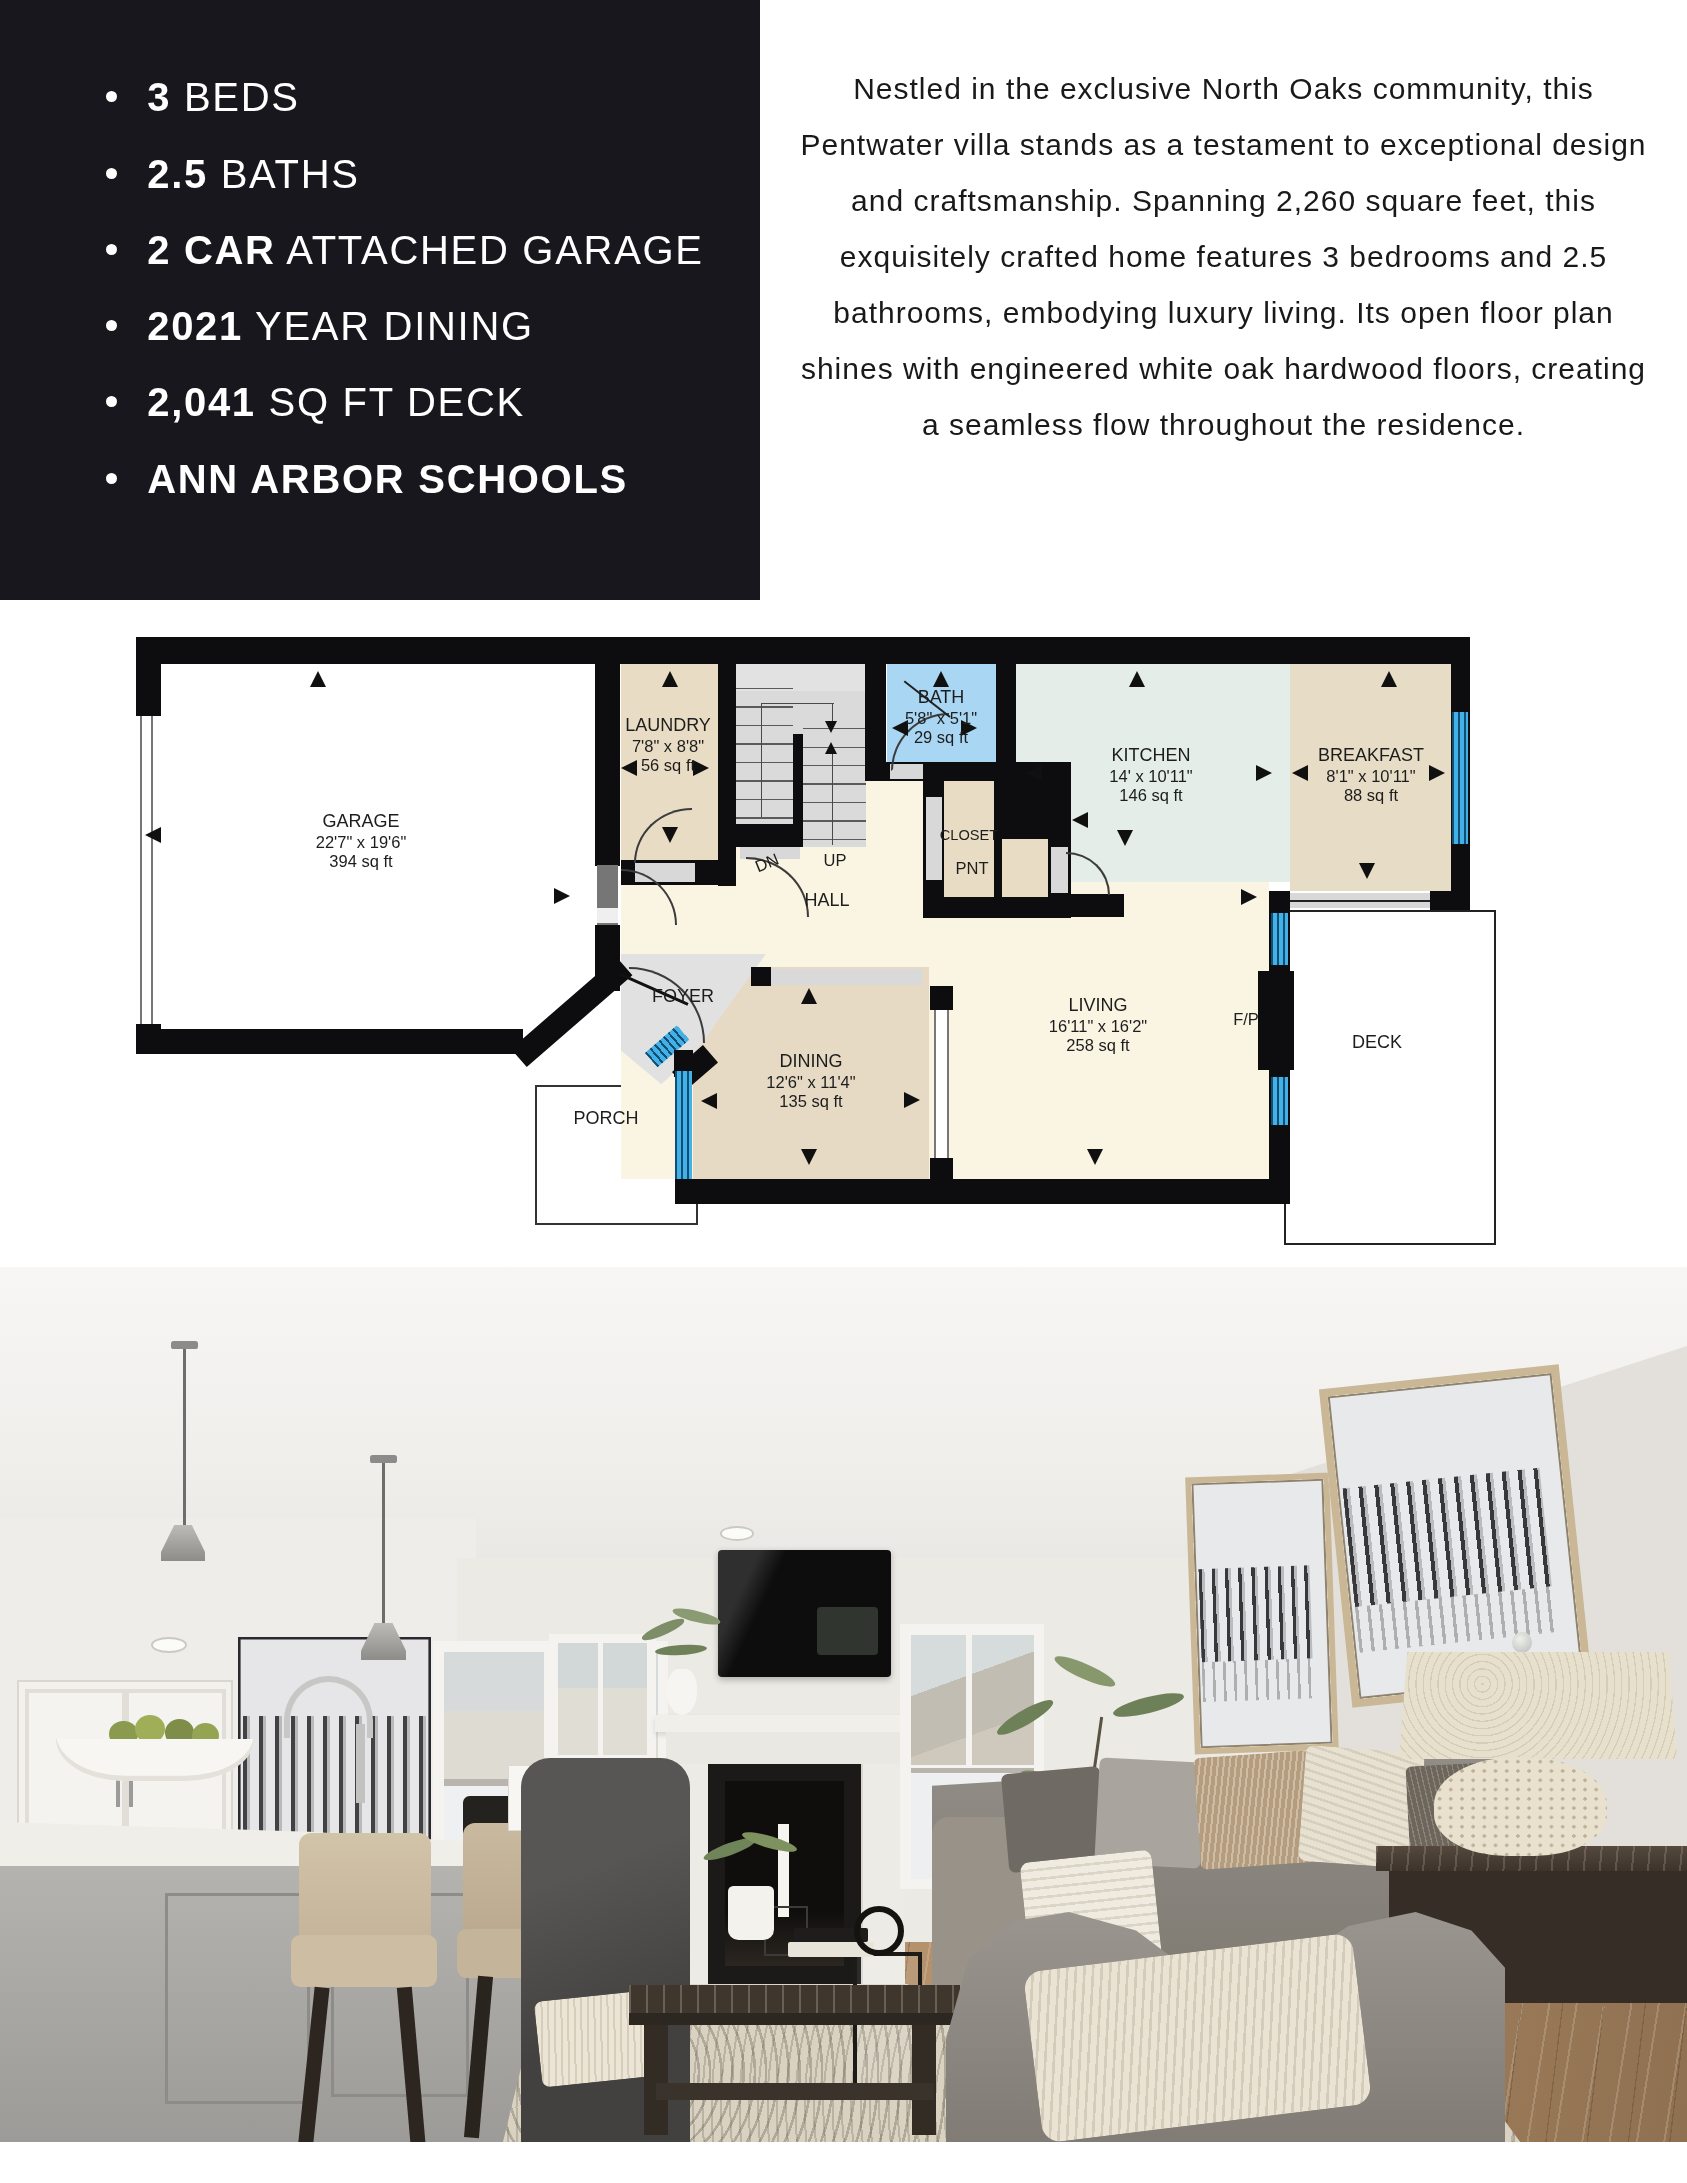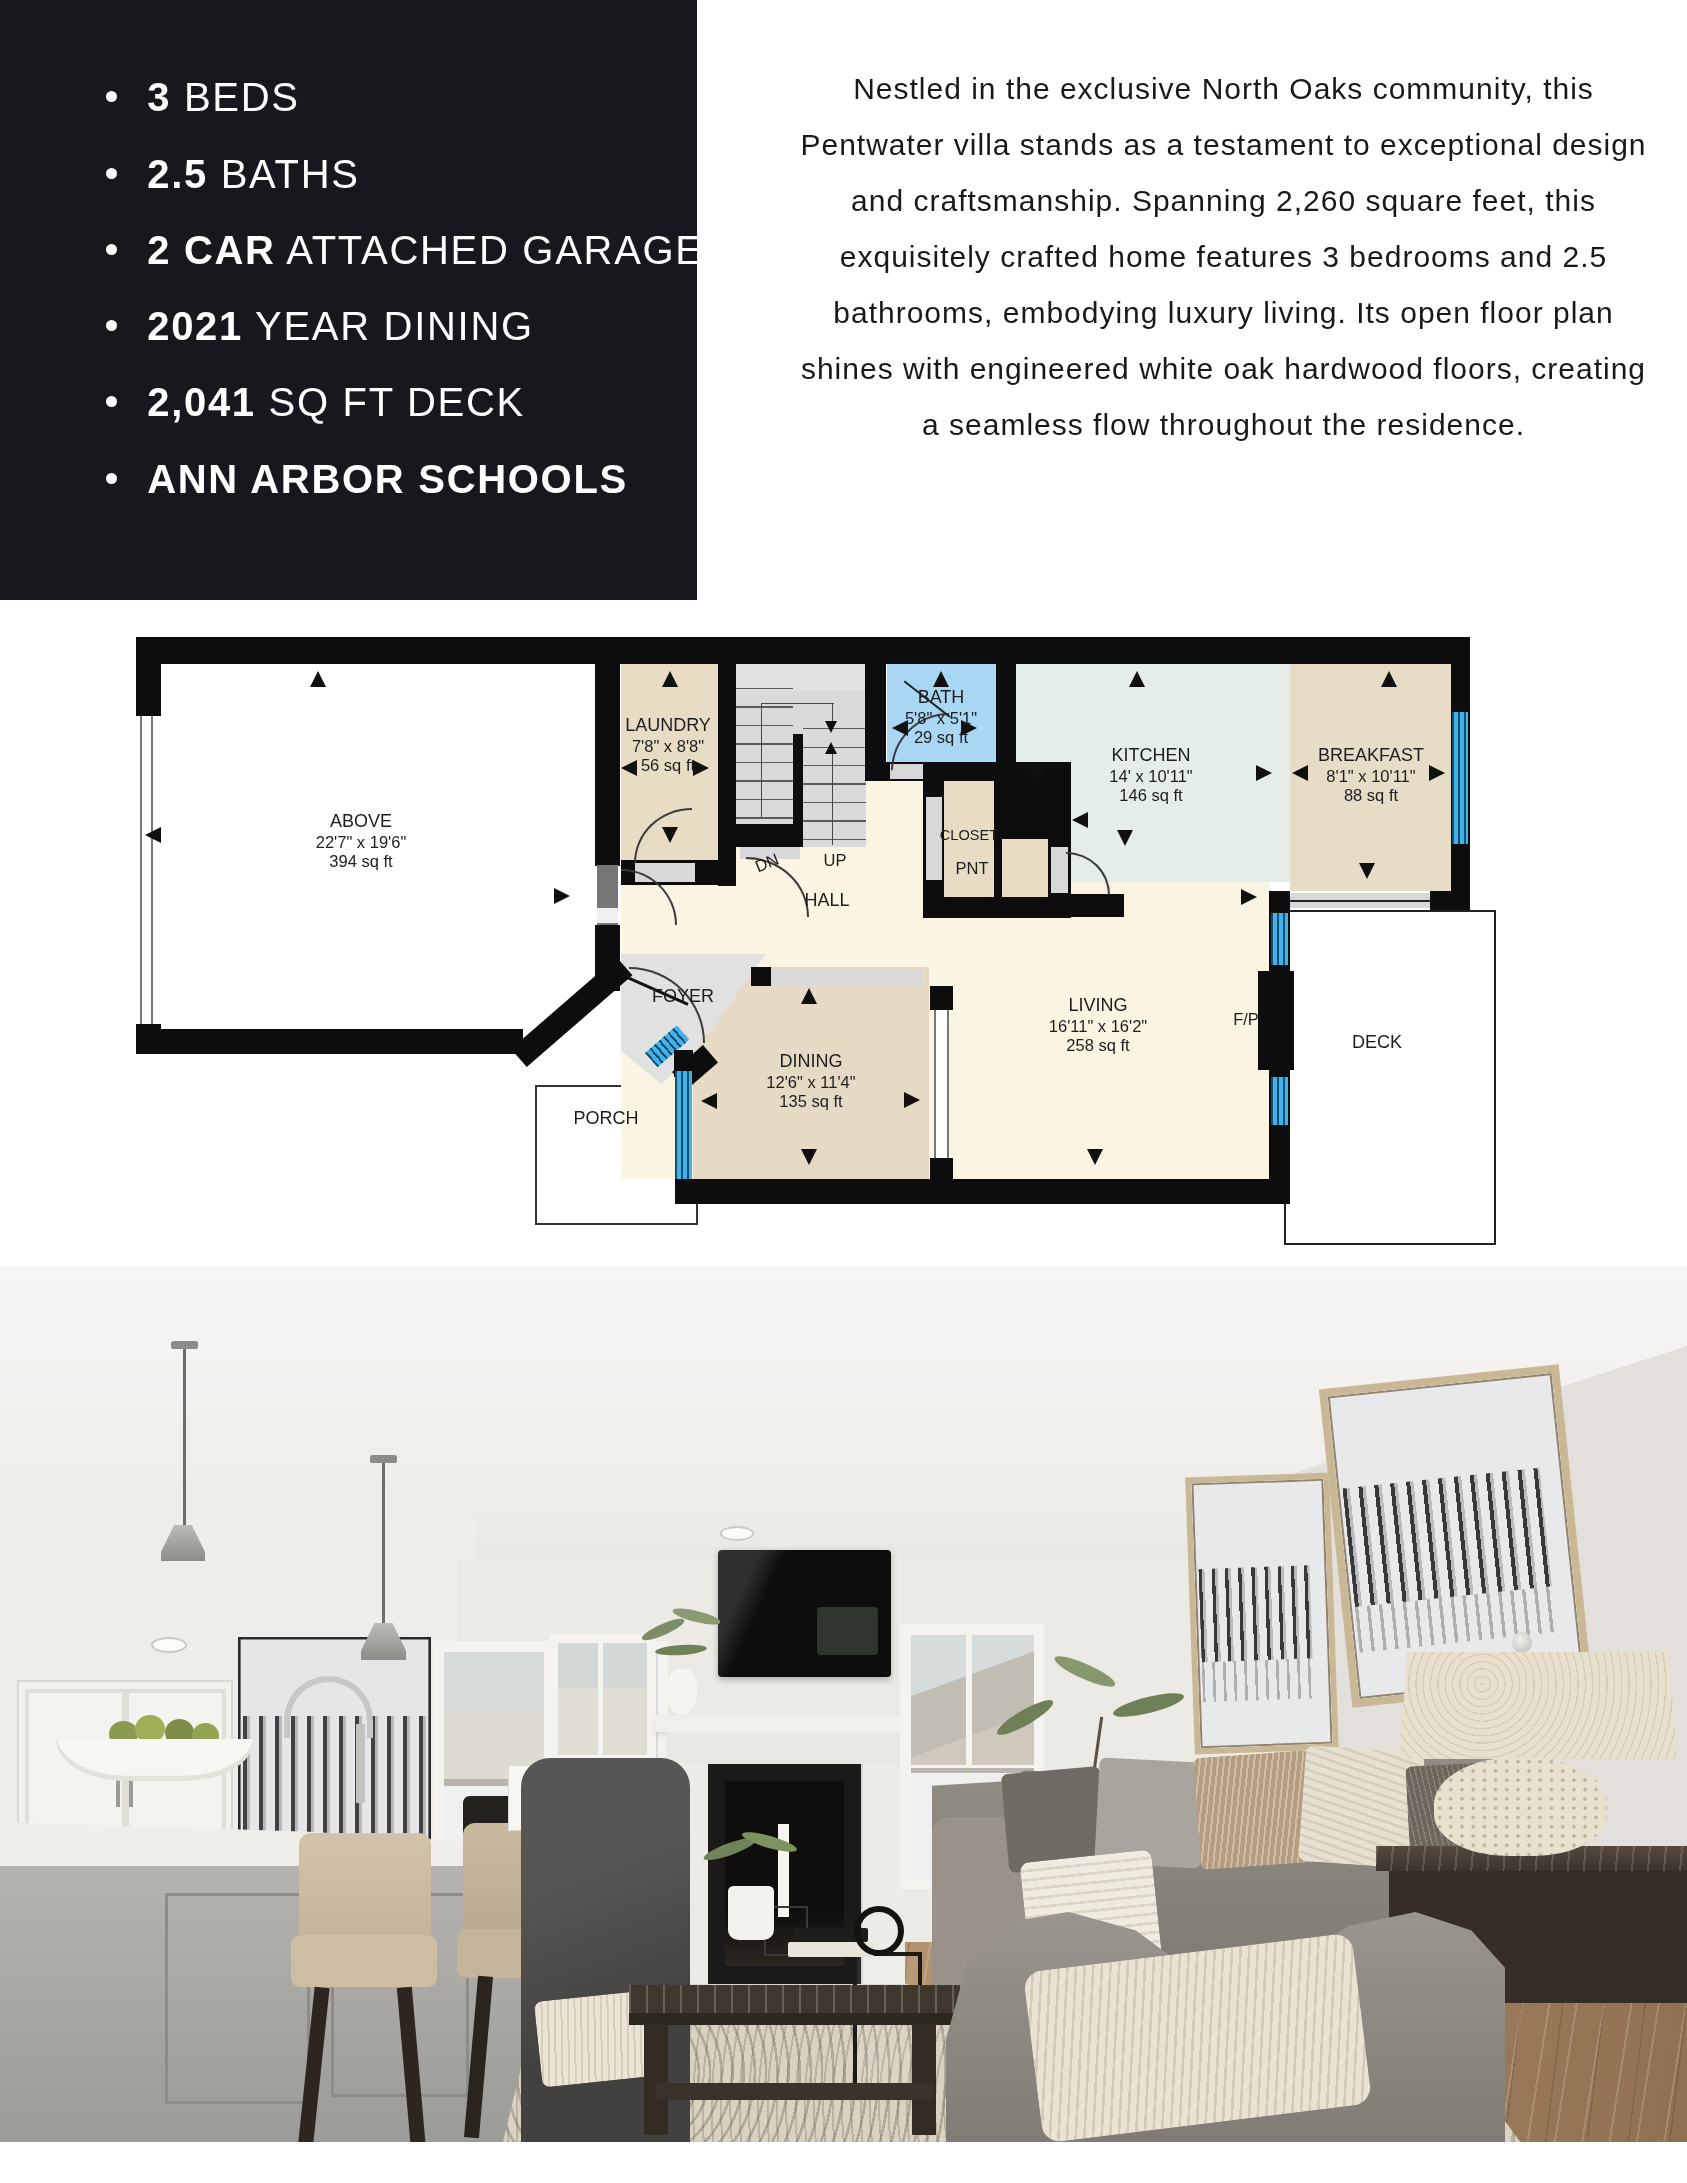--- a/index.html
+++ b/index.html
@@ -1,20 +1,20 @@
 <!DOCTYPE html>
 <html style="font-size:10.6px"><head>
 <meta charset="utf-8">
 <style>
   html,body{margin:0;padding:0;background:#ffffff;}
   #page{position:relative;width:1687px;height:2183px;background:#ffffff;overflow:hidden;
         font-family:"Liberation Sans",sans-serif;}
   .abs{position:absolute;}
   
-  #featPanel{position:absolute;left:0;top:0;width:697px;height:600px;background:#17171d;}
+  #featPanel{position:absolute;left:0;top:0;width:760px;height:600px;background:#17171d;}
   .feat{position:absolute;left:106px;white-space:nowrap;color:#ffffff;font-size:40px;letter-spacing:1.7px;line-height:49px;}
   .feat .dot{display:inline-block;width:11.2px;height:11.2px;border-radius:50%;background:#ffffff;margin-right:30px;vertical-align:9.3px;}
   .feat .b{font-weight:800;}
   .feat .r{font-weight:400;white-space:pre;}
   
   #desc{position:absolute;left:797px;top:61px;width:853px;font-size:30px;line-height:56px;
         letter-spacing:1px;font-weight:500;color:#191919;text-align:center;}
   
   .fill{position:absolute;}
   .wall{position:absolute;background:#0d0d10;}
@@ -155,21 +155,21 @@
     <div class="tri tL" style="left:701px;top:1093px;"></div>
     <div class="tri tR" style="left:693px;top:760px;"></div>
     <div class="tri tR" style="left:961px;top:720px;"></div>
     <div class="tri tR" style="left:1256px;top:765px;"></div>
     <div class="tri tR" style="left:1429px;top:765px;"></div>
     <div class="tri tR" style="left:554px;top:888px;"></div>
     <div class="tri tR" style="left:1241px;top:889px;"></div>
     <div class="tri tR" style="left:904px;top:1092px;"></div>
 
     <div class="lbl" style="left:361px;top:840px;">
-      <div class="rm">ABOVE</div>
+      <div class="rm">GARAGE</div>
       <div class="dims">22'7" x 19'6"</div>
       <div class="dims">394 sq ft</div>
     </div>
     <div class="lbl" style="left:668px;top:744px;">
       <div class="rm">LAUNDRY</div>
       <div class="dims">7'8" x 8'8"</div>
       <div class="dims">56 sq ft</div>
     </div>
     <div class="lbl" style="left:941px;top:716px;">
       <div class="rm">BATH</div>

